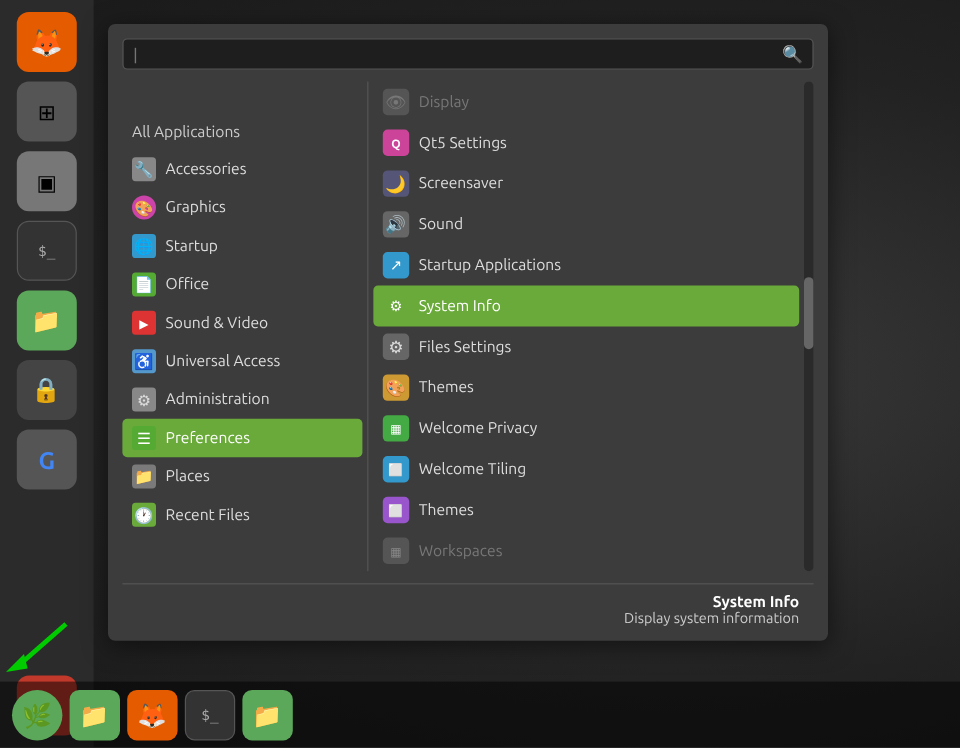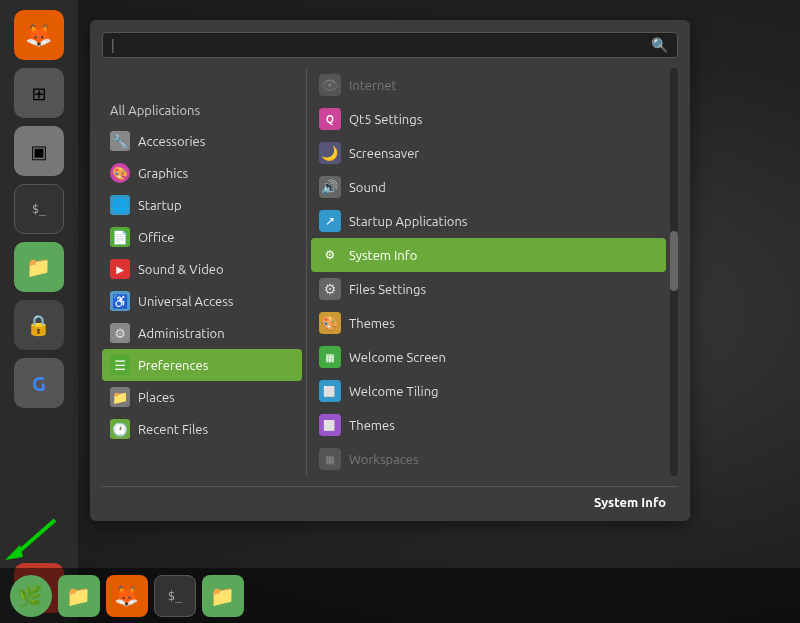--- a/index.html
+++ b/index.html
@@ -339,21 +339,21 @@
         <div class="category-icon" style="background:#6aaa3a;">🕐</div>
         <span>Recent Files</span>
       </div>
     </div>
 
     <div class="divider"></div>
 
     <div class="apps-column" style="padding-right: 12px; overflow: hidden;">
       <div class="app-item dimmed">
         <div class="app-icon" style="background:#555;">👁</div>
-        <span>Internet</span>
+        <span>Display</span>
       </div>
       <div class="app-item">
         <div class="app-icon" style="background:#cc4499; color:#fff; font-size:10px; font-weight:bold;">Q</div>
         <span>Qt5 Settings</span>
       </div>
       <div class="app-item">
         <div class="app-icon" style="background:#555577;">🌙</div>
         <span>Screensaver</span>
       </div>
       <div class="app-item">
@@ -371,21 +371,21 @@
       <div class="app-item">
         <div class="app-icon" style="background:#666;">⚙</div>
         <span>Files Settings</span>
       </div>
       <div class="app-item">
         <div class="app-icon" style="background:#cc9933;">🎨</div>
         <span>Themes</span>
       </div>
       <div class="app-item">
         <div class="app-icon" style="background:#44aa44; color:#fff; font-size:10px;">▦</div>
-        <span>Welcome Screen</span>
+        <span>Welcome Privacy</span>
       </div>
       <div class="app-item">
         <div class="app-icon" style="background:#3399cc; color:#fff; font-size:10px;">⬜</div>
         <span>Welcome Tiling</span>
       </div>
       <div class="app-item">
         <div class="app-icon" style="background:#9955cc; color:#fff; font-size:10px;">⬜</div>
         <span>Themes</span>
       </div>
       <div class="app-item dimmed">
@@ -394,20 +394,21 @@
       </div>
 
       <div class="scroll-track">
         <div class="scroll-thumb"></div>
       </div>
     </div>
   </div>
 
   <div class="menu-status">
     <div class="app-name">System Info</div>
+    <div>Display system information</div>
   </div>
 </div>
 
 <svg class="arrow-svg" width="60" height="50" viewBox="0 0 60 50">
   <line x1="50" y1="5" x2="10" y2="40" stroke="#00cc00" stroke-width="4"></line>
   <polygon points="0,45 15,30 18,42" fill="#00cc00"></polygon>
 </svg>
 
 <div class="bottom-bar">
   <div class="bottom-icon mint" style="font-size:20px; background:#5ba85a; border-radius:50%;">🌿</div>

